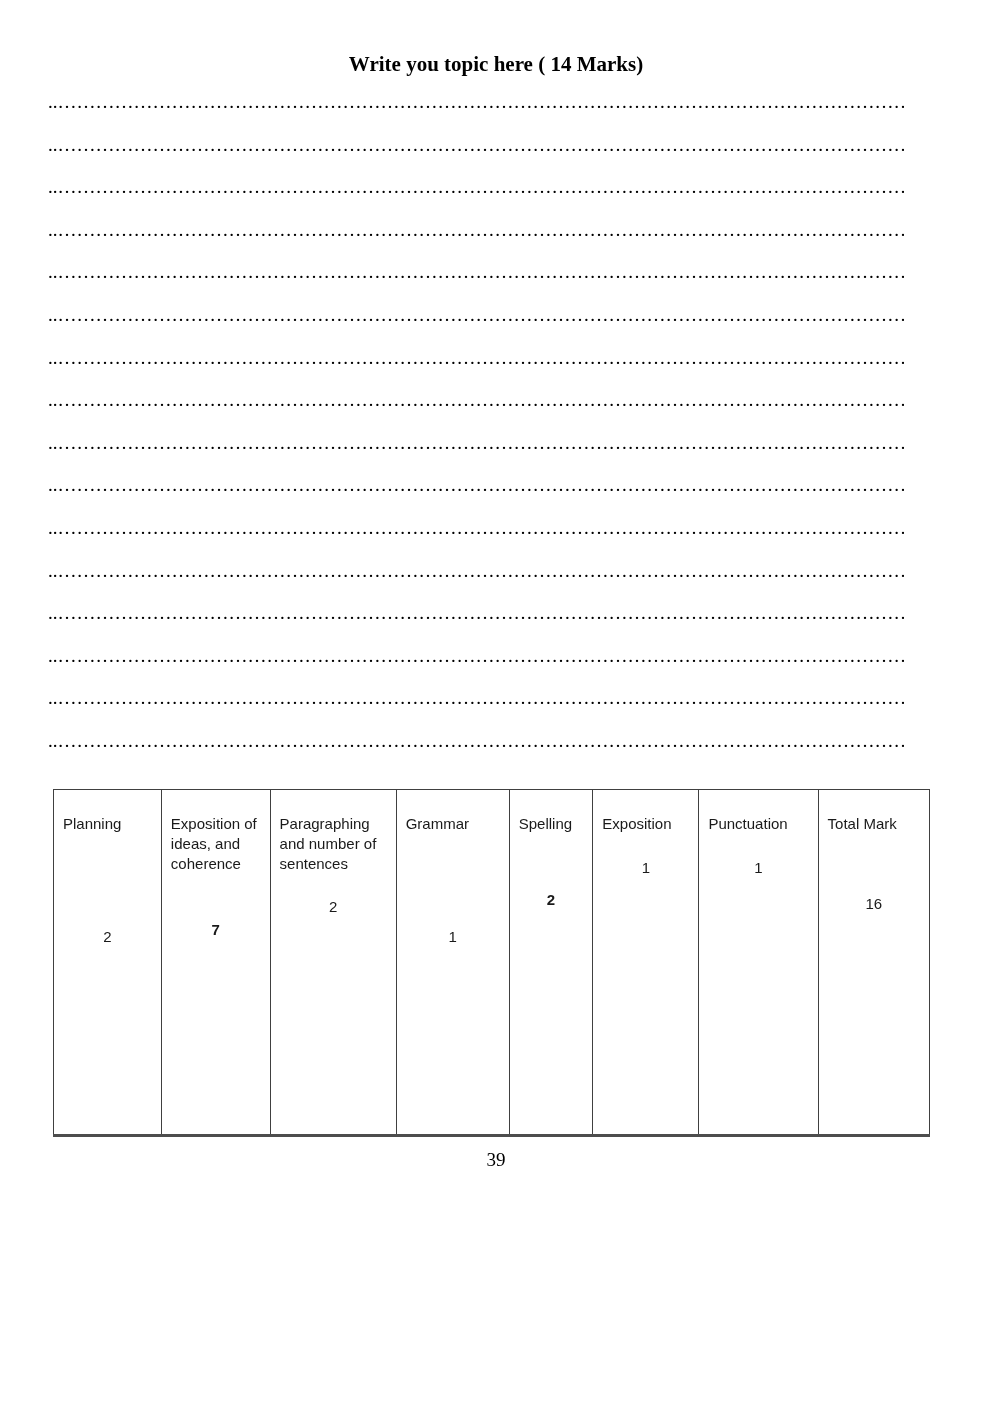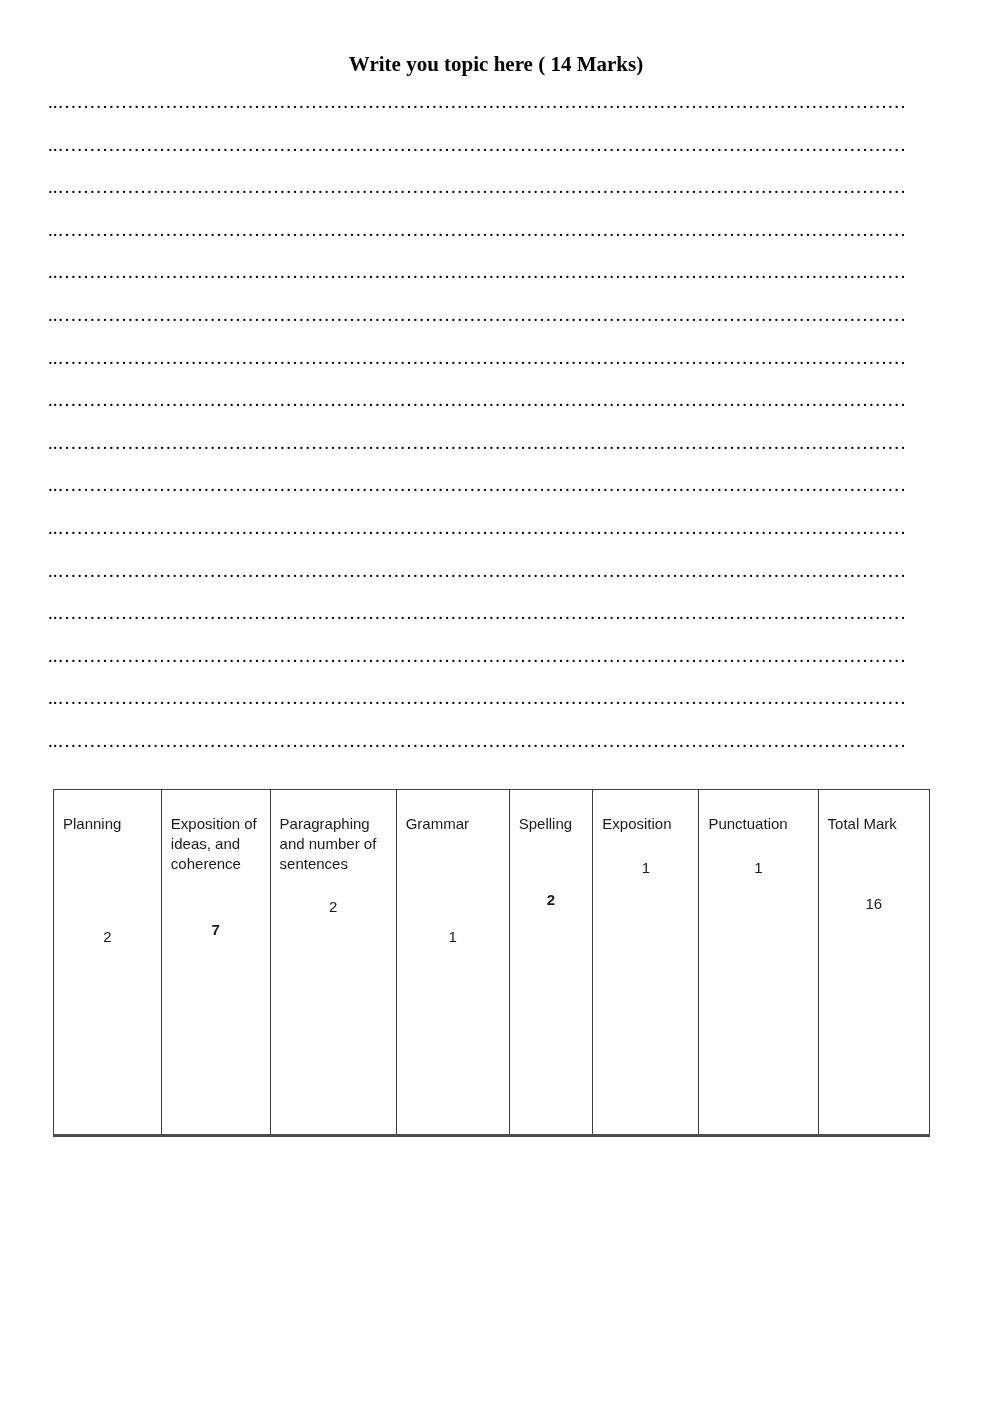--- a/index.html
+++ b/index.html
@@ -133,14 +133,15 @@
         <span class="val">1</span>
       </td>
       <td class="c7">
         <div class="hdr">Total Mark</div>
         <span class="val">16</span>
       </td>
     </tr>
   </tbody>
     </table>
 
+  <div class="page-number">39</div>
 
 </div>
 
 </body></html>

